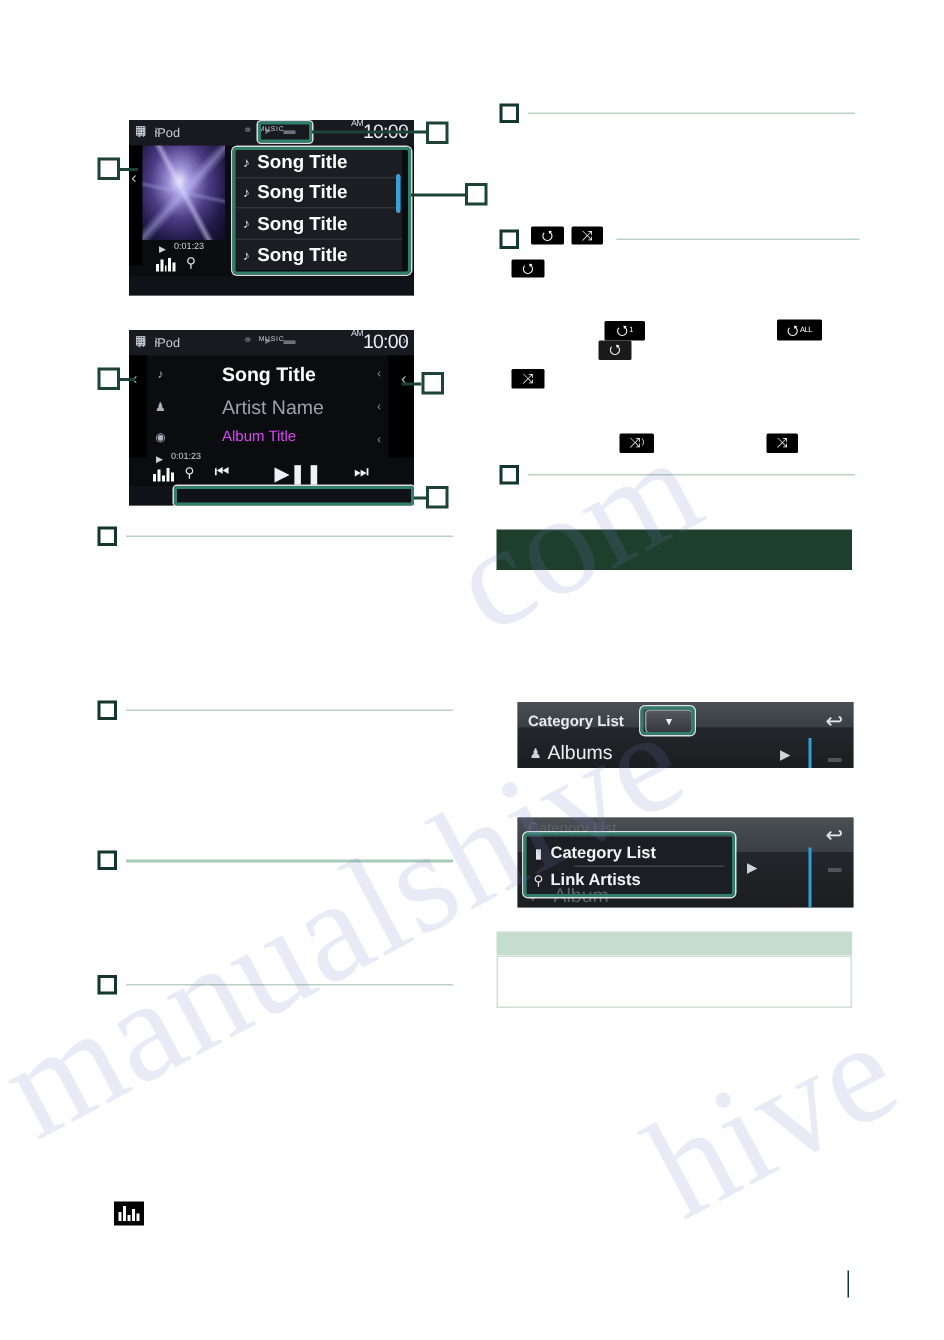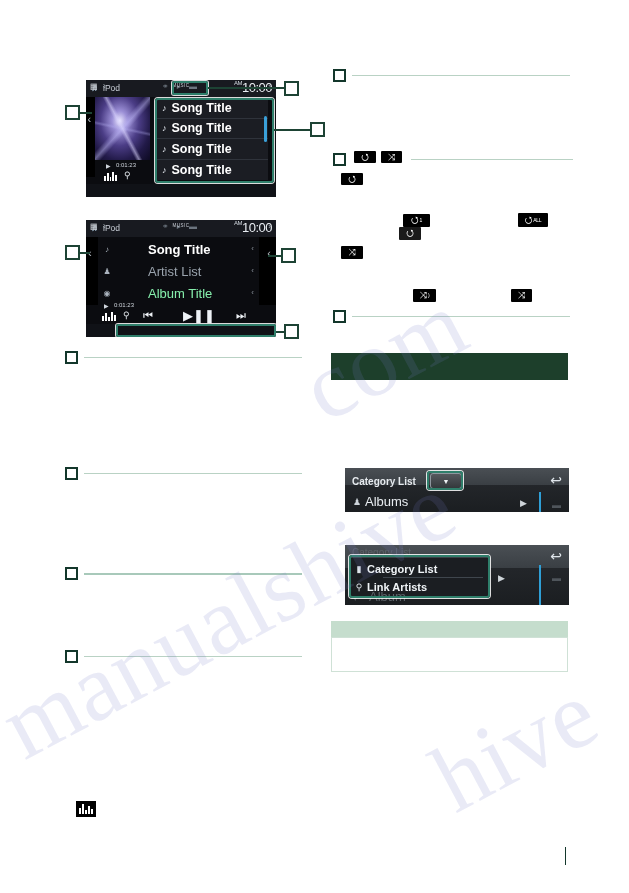--- a/index.html
+++ b/index.html
@@ -84,21 +84,21 @@
   .sidebar{position:absolute;background:#000;}
   .sidearrow{
     position:absolute;color:#b9c0c8;font-size:11px;line-height:11px;
   }
 
   .row{position:absolute;display:flex;align-items:center;}
   .lbl-ico{color:#aab3bd;font-size:8px;width:10px;text-align:center;flex:0 0 auto;}
   .meta{font-family:"Liberation Sans", sans-serif;}
   .m-song{color:#ffffff;font-size:13px;font-weight:bold;}
   .m-artist{color:#9aa3ad;font-size:13px;}
-  .m-album{color:#86efac;font-size:13px;}
+  .m-album{color:#d946ef;font-size:10px;}
   .elapsed{color:#cfd5dc;font-size:6px;}
   .tinyplay{color:#cfd5dc;font-size:6px;}
 
   .bottombar{
     position:absolute;left:0;bottom:0;width:100%;height:13px;background:#101217;
   }
   .bb-grid{position:absolute;left:4px;top:2.5px;color:#dfe4ea;font-size:8px;line-height:8px;}
   .bb-src{
     position:absolute;left:0;right:0;top:3px;text-align:center;
     color:#c9ced6;font-size:4.5px;letter-spacing:.5px;
@@ -259,21 +259,21 @@
 
   <div class="sidebar" style="right:0;top:17px;width:17px;height:68px;"></div>
   <span class="sidearrow" style="right:5px;top:28px;">‹</span>
 
   <div class="row" style="left:16px;top:22px;width:160px;">
     <span class="lbl-ico">♪</span>
     <span class="meta m-song" style="margin-left:36px;">Song Title</span>
   </div>
   <div class="row" style="left:16px;top:44px;width:160px;">
     <span class="lbl-ico">♟</span>
-    <span class="meta m-artist" style="margin-left:36px;">Artist List</span>
+    <span class="meta m-artist" style="margin-left:36px;">Artist Name</span>
   </div>
   <div class="row" style="left:16px;top:66px;width:160px;">
     <span class="lbl-ico">◉</span>
     <span class="meta m-album" style="margin-left:36px;">Album Title</span>
   </div>
   <span style="position:absolute;right:22px;top:24px;color:#8a929b;font-size:8px;">‹</span>
   <span style="position:absolute;right:22px;top:46px;color:#8a929b;font-size:8px;">‹</span>
   <span style="position:absolute;right:22px;top:68px;color:#8a929b;font-size:8px;">‹</span>
 
   <span class="tinyplay" style="position:absolute;left:18px;top:82px;">▶</span>

